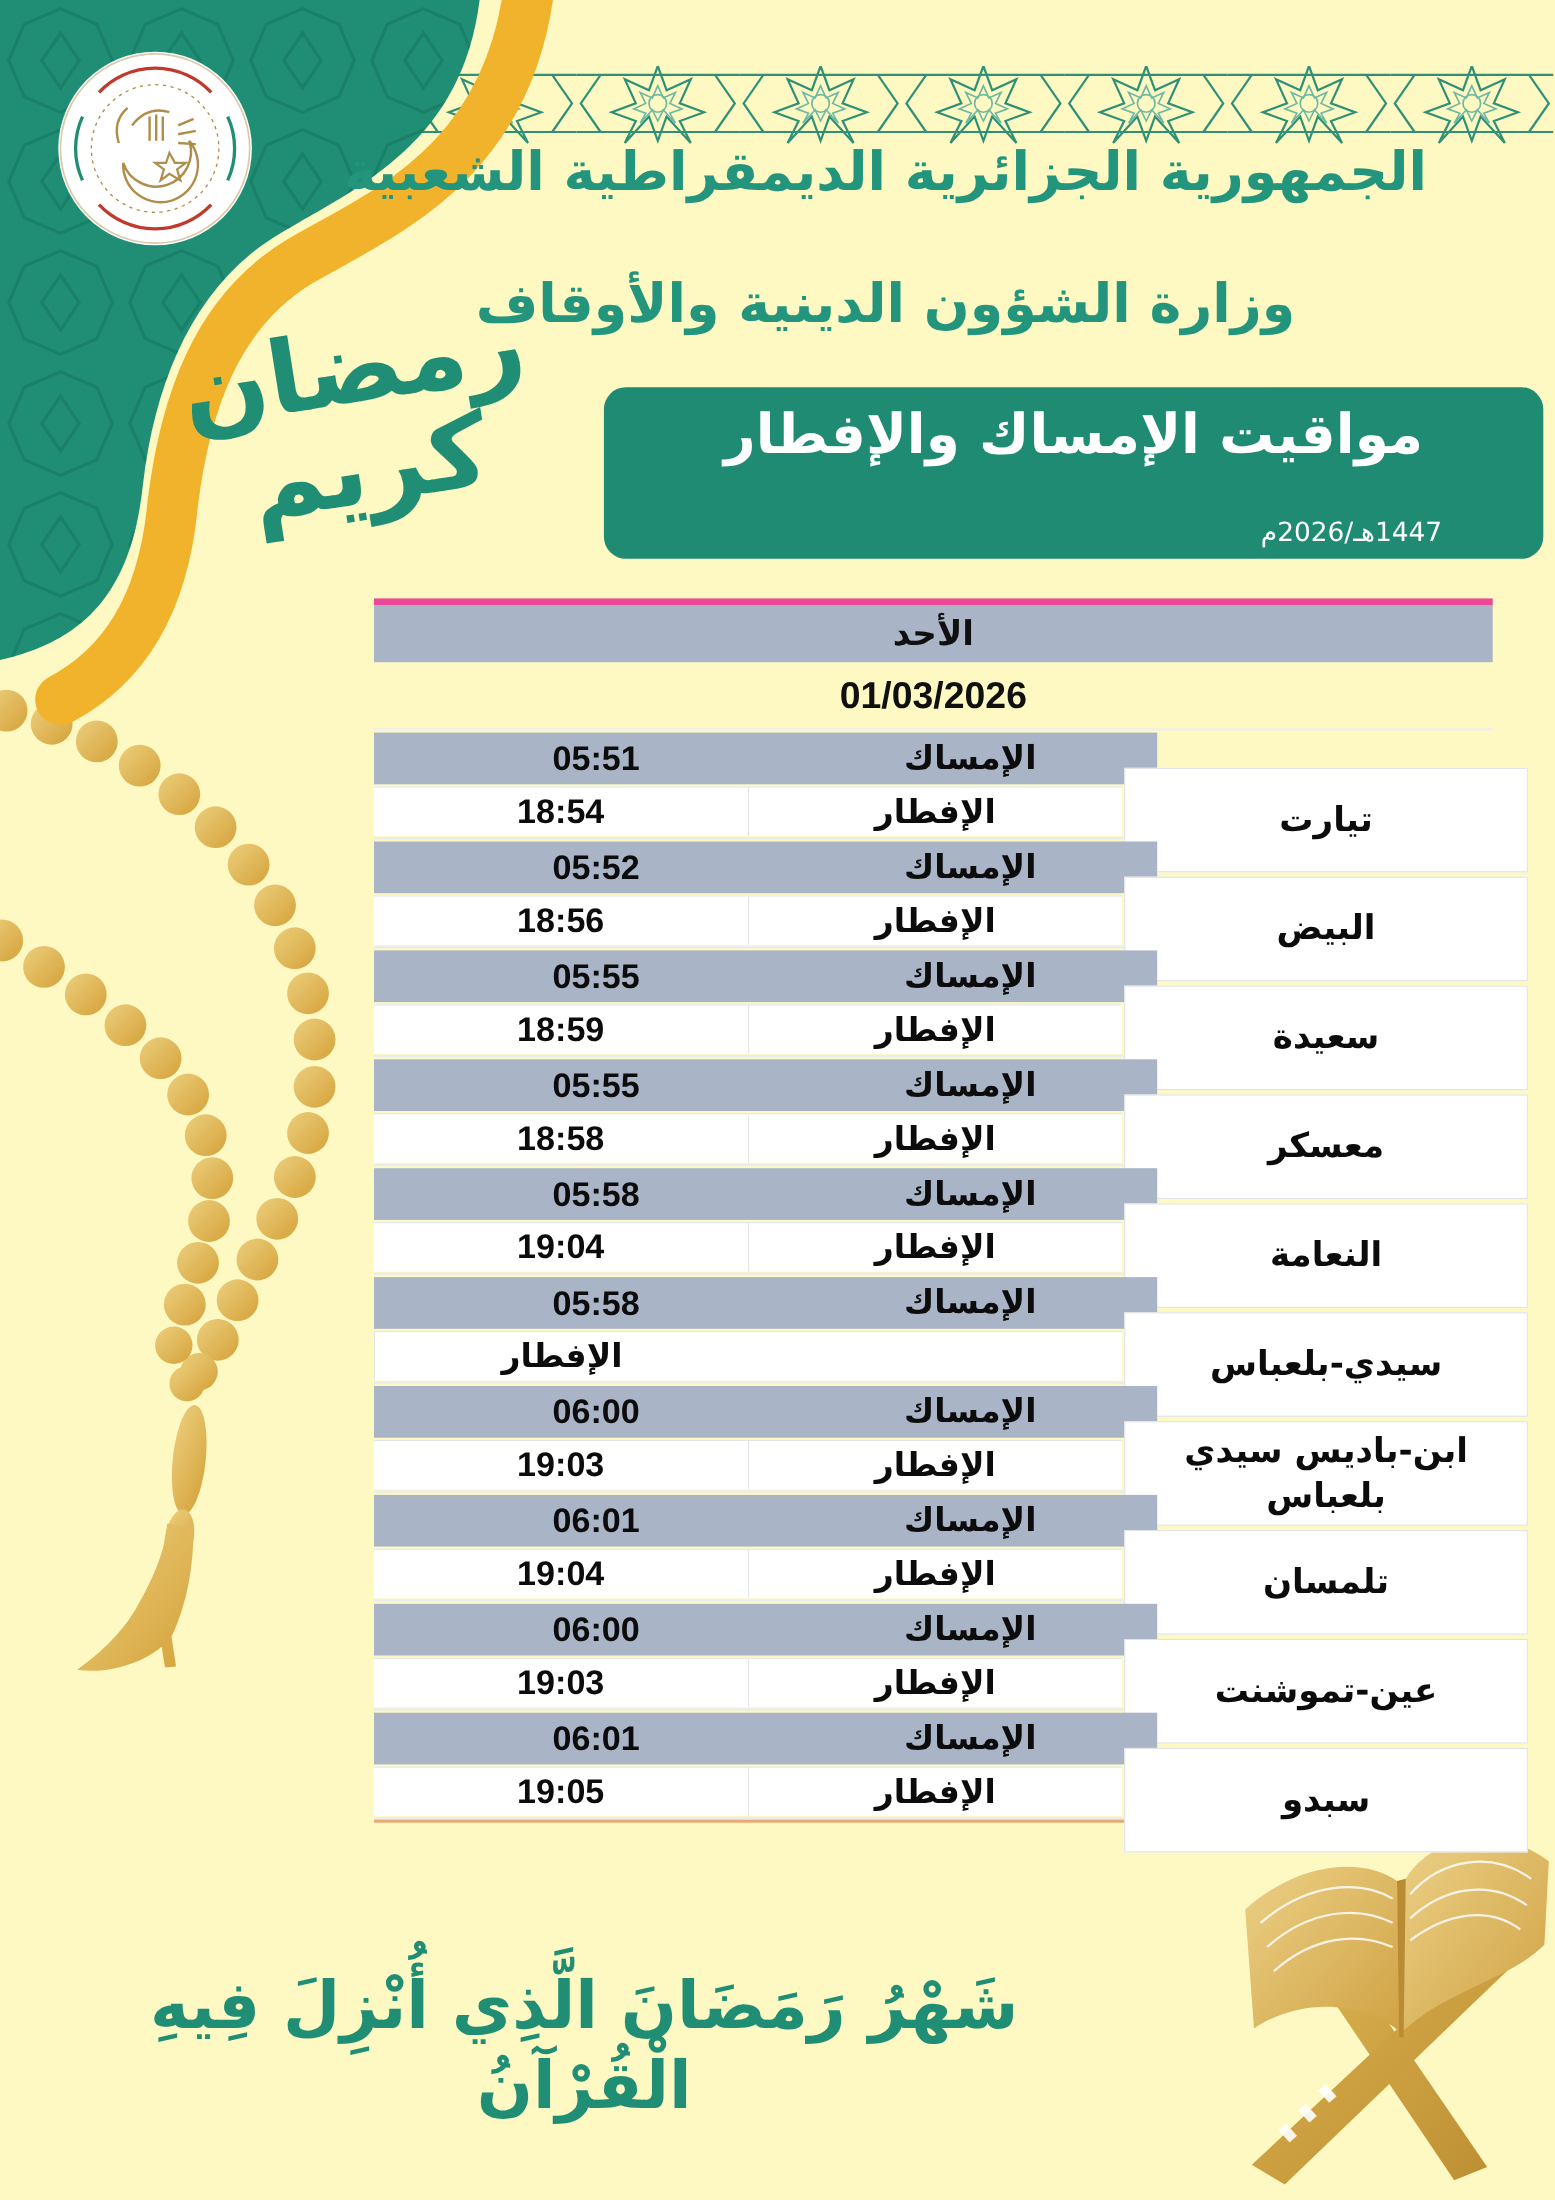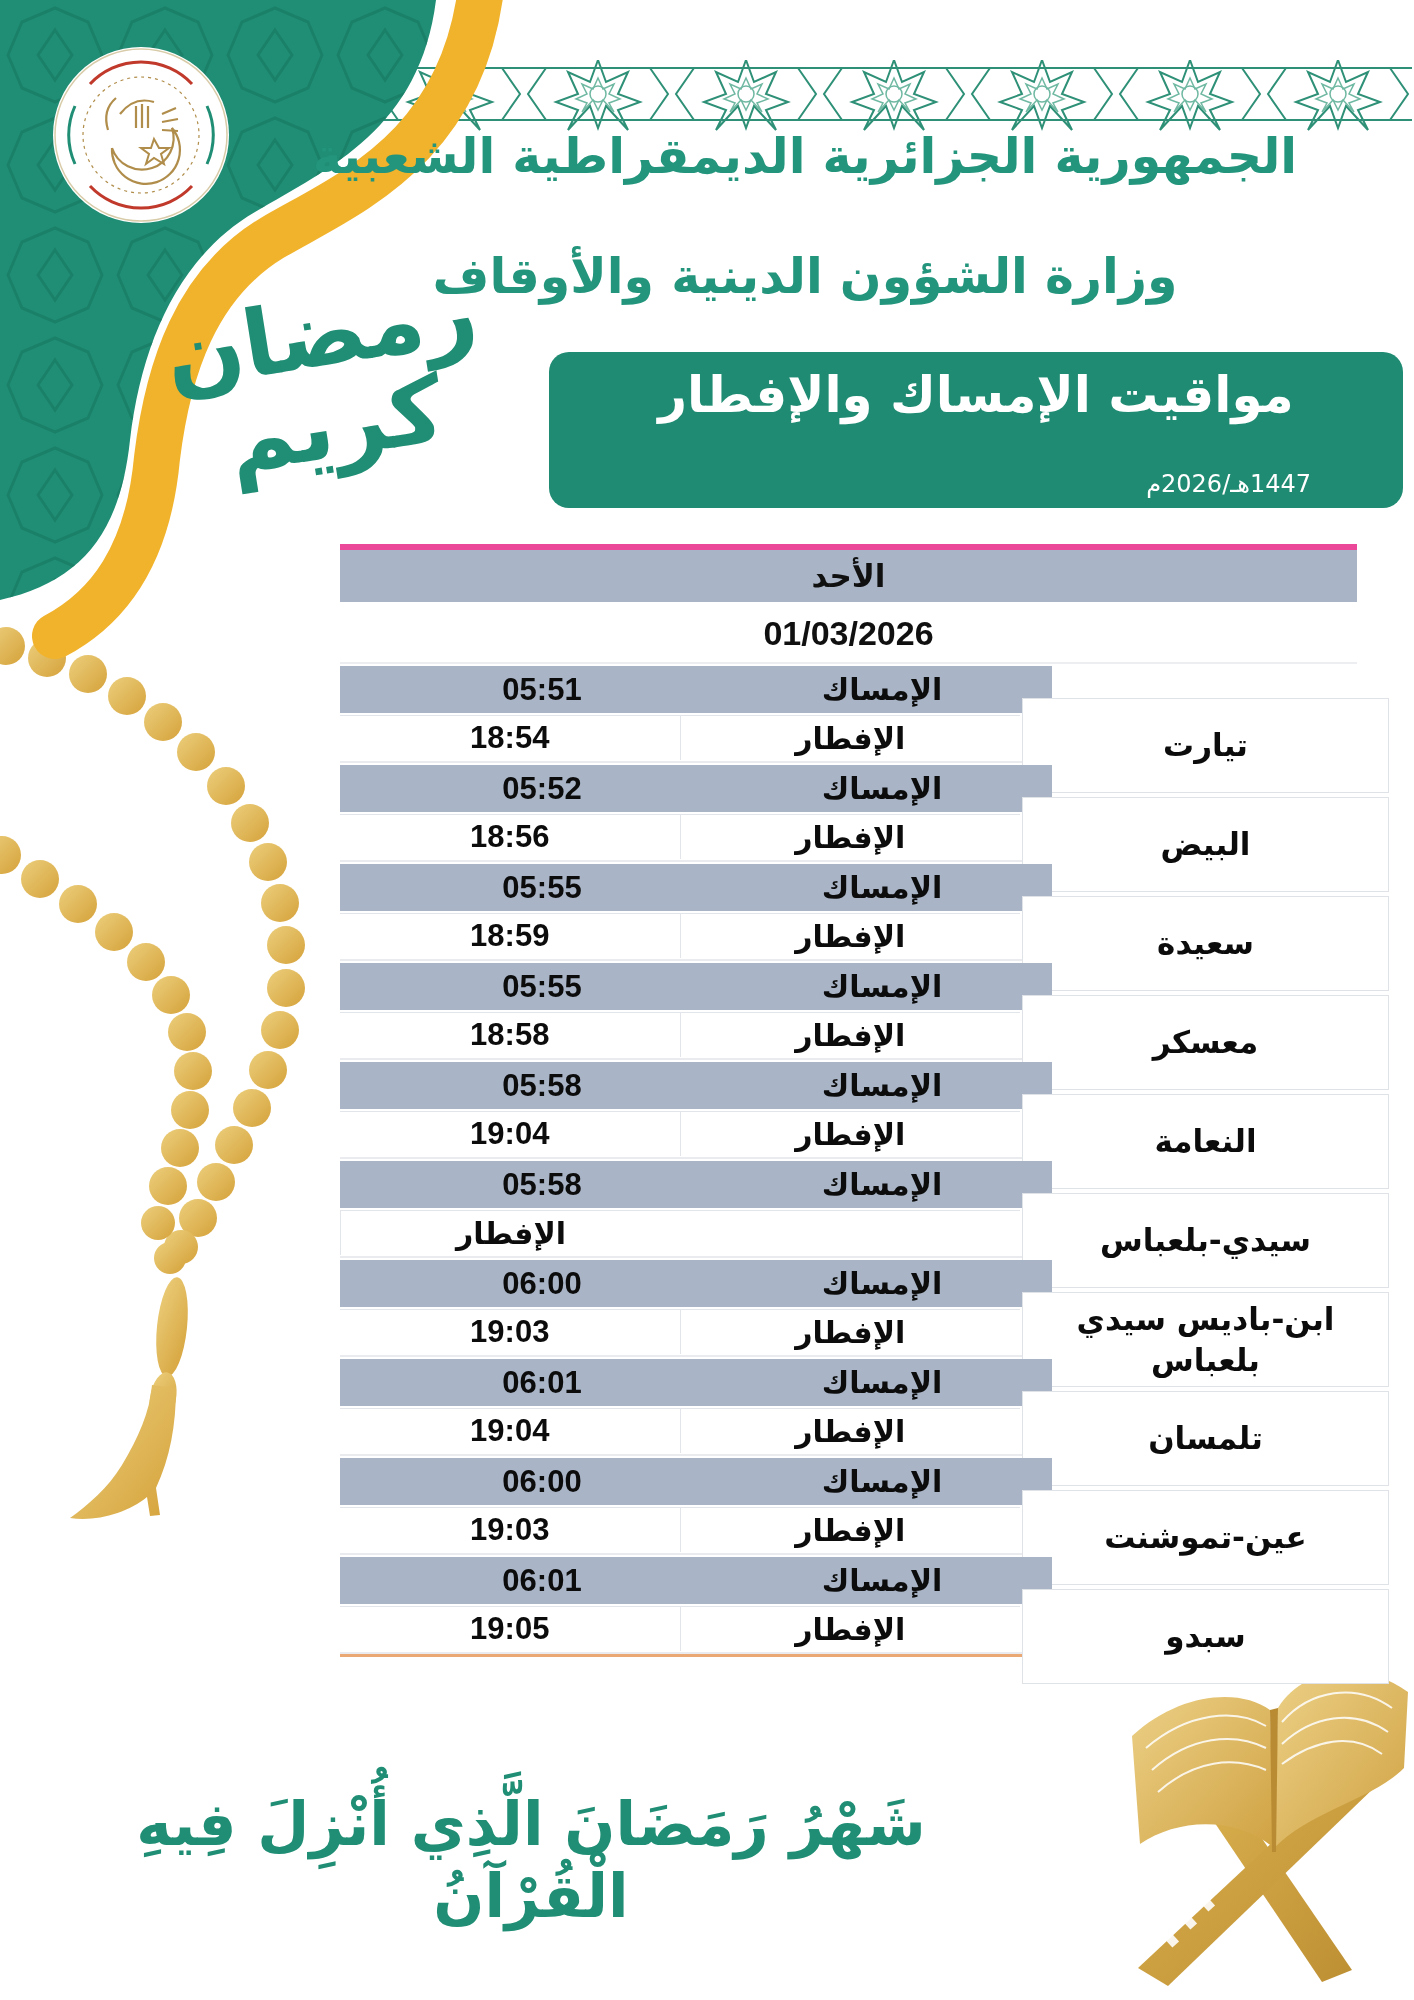--- a/index.html
+++ b/index.html
@@ -1,17 +1,17 @@
 <!DOCTYPE html>
 <html lang="ar"><head>
 <meta charset="utf-8">
 <style>
   html,body{margin:0;padding:0;background:#e9e9e9;}
   #page{
-    position:relative; width:1414px; height:2000px; background:#ffffff;
+    position:relative; width:1414px; height:2000px; background:#fef9c3;
     overflow:hidden; font-family:"DejaVu Sans", sans-serif;
     margin:0 auto;
   }
   
   #band{position:absolute; left:228px; top:60px; width:1186px; height:72px; z-index:1;}
   
   #corner{position:absolute; left:0; top:0; width:580px; height:680px; z-index:2;}
   #logo{position:absolute; left:50px; top:44px; width:182px; height:182px; z-index:3;}
   
   .gov-line{

